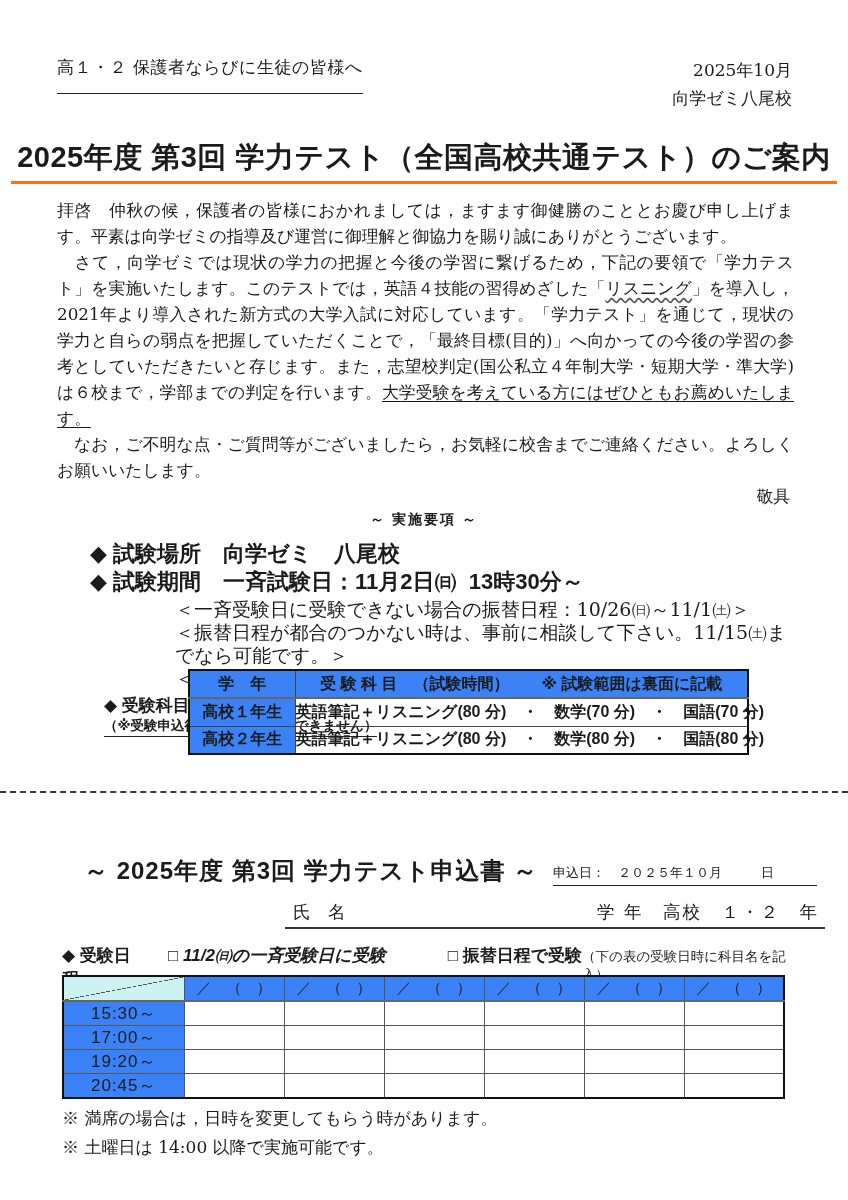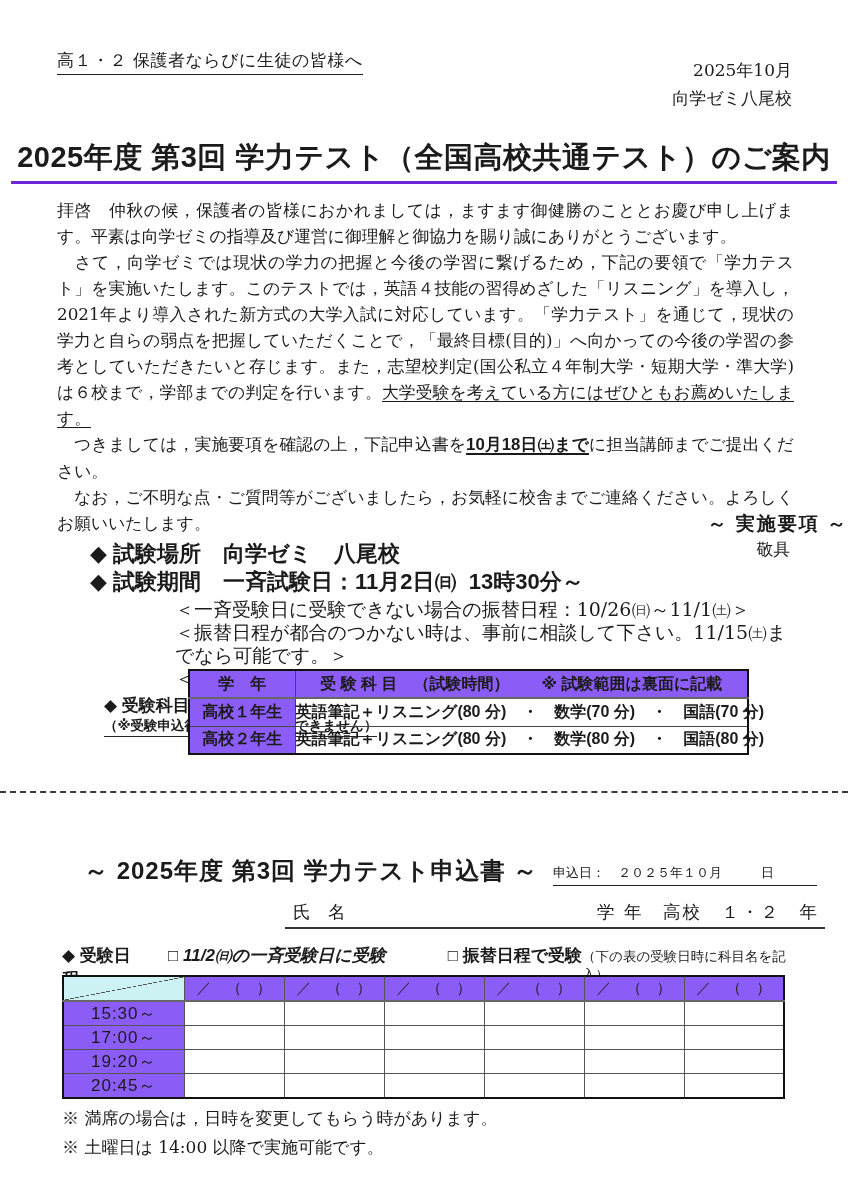--- a/index.html
+++ b/index.html
@@ -6,43 +6,43 @@
   html,body { background:#ffffff; }
   body {
     width:848px; height:1200px; position:relative;
     color:#1b1b1b;
     font-family:"DejaVu Serif","Liberation Serif",serif;
   }
   .gothic { font-family:"Liberation Sans","DejaVu Sans",sans-serif; font-weight:700; }
 
   
   #hdr-left {
-    position:absolute; left:57px; top:49px; font-size:17px;
-    border-bottom:1.5px solid #222; padding-bottom:2px; letter-spacing:.5px;
+    position:absolute; left:57px; top:56px; font-size:17px;
+    border-bottom:1.5px solid #222; padding-bottom:14px; letter-spacing:.5px;
   }
   #hdr-right { position:absolute; right:56px; top:56px; text-align:right; font-size:17px; line-height:28px; }
 
   
   #title-wrap { position:absolute; top:138px; left:0; width:100%; text-align:center; }
   #page-title {
     display:inline-block; font-size:29px; letter-spacing:.5px;
-    border-bottom:3px solid #6d28d9; padding:0 6px 3px 6px;
+    border-bottom:3px solid #f97316; padding:0 6px 3px 6px;
   }
 
   
   #letter { position:absolute; top:197px; left:57px; width:737px; font-size:16.8px; line-height:26px; text-align:justify; }
   #letter p { margin:0; }
   #closing { text-align:right; padding-right:4px; }
   .u  { text-decoration:underline; text-underline-offset:3px; }
-  .wavy { text-decoration-style:wavy; text-underline-offset:3px; text-decoration-color:#555; }
+  .wavy { text-decoration:underline; text-decoration-style:wavy; text-underline-offset:3px; text-decoration-color:#555; }
   .bu { font-family:"Liberation Sans","DejaVu Sans",sans-serif; font-weight:700;
         text-decoration:underline; text-decoration-thickness:1.5px; text-underline-offset:3px; }
 
   
-  #req-heading { position:absolute; top:511px; left:0; width:100%; text-align:right; font-size:19px; letter-spacing:2px; }
+  #req-heading { position:absolute; top:511px; left:0; width:100%; text-align:center; font-size:14px; letter-spacing:2px; }
   #req-block { position:absolute; top:540px; left:90px; width:710px; }
   .req-row { font-size:22px; line-height:28px; display:flex; }
   .req-label { white-space:pre; }
   .req-val { margin-left:22px; white-space:pre; }
   .req-notes { margin-left:85px; font-size:19px; line-height:23px; margin-top:2px; }
   .req-subjects { margin-top:4px; display:flex; align-items:baseline;flex-direction:column; }
   .subjects-note {
     margin-left:14px; font-size:13.5px;
     border-bottom:1.5px solid #222; padding-bottom:1px;
   }
@@ -51,21 +51,21 @@
   #subjects-table {
     position:absolute; left:188px; top:669px; width:561px;
     border-collapse:collapse; table-layout:fixed;
     border:2.5px solid #111;
   }
   #subjects-table th, #subjects-table td {
     border:1.5px solid #444; text-align:center; height:28px;
     font-size:16px; white-space:pre;
   }
   #subjects-table tr:first-child th { border-bottom:2px solid #666; }
-  .cyan { background:#8b5cf6; }
+  .cyan { background:#3b82f6; }
   #subjects-table .grade-col { width:106px; }
 
   
   #cut-line { position:absolute; top:791px; left:0; width:848px; border-top:2.5px dashed #3a3a3a; }
 
   
   #form-title { position:absolute; left:84px; top:855px; font-size:24px; letter-spacing:1px; }
   #apply-date {
     position:absolute; left:553px; top:864px; width:264px;
     font-size:13px; border-bottom:1.5px solid #222; padding-bottom:3px; white-space:pre;
@@ -116,21 +116,20 @@
   <div>向学ゼミ八尾校</div>
 </div>
 
 <div id="title-wrap">
   <span id="page-title" class="gothic">2025年度 第3回 学力テスト（全国高校共通テスト）のご案内</span>
 </div>
 
 <div id="letter">
   <p><span>拝啓　仲秋の候，保護者の皆様におかれましては，ますます御健勝のこととお慶び申し上げます。平素は向学ゼミの指導及び運営に御理解と御協力を賜り誠にありがとうございます。</span></p>
   <p><span>　さて，向学ゼミでは現状の学力の把握と今後の学習に繋げるため，下記の要領で「学力テスト」を実施いたします。このテストでは，英語４技能の習得めざした「</span><span class="wavy">リスニング</span><span>」を導入し，2021年より導入された新方式の大学入試に対応しています。「学力テスト」を通じて，現状の学力と自らの弱点を把握していただくことで，「最終目標(目的)」へ向かっての今後の学習の参考としていただきたいと存じます。また，志望校判定(国公私立４年制大学・短期大学・準大学)は６校まで，学部までの判定を行います。</span><span class="u">大学受験を考えている方にはぜひともお薦めいたします。</span></p>
-  <p><span>　つきましては，実施要項を確認の上，下記申込書を</span><span class="bu">10月18日㈯まで</span><span>に担当講師までご提出ください。</span></p>
   <p><span>　なお，ご不明な点・ご質問等がございましたら，お気軽に校舎までご連絡ください。よろしくお願いいたします。</span></p>
   <p id="closing">敬具</p>
 </div>
 
 <div id="req-heading" class="gothic">～ 実施要項 ～</div>
 <div id="req-block">
   <div class="req-row gothic">
     <span class="req-label">◆ 試験場所</span>
     <span class="req-val">向学ゼミ　八尾校</span>
   </div>

